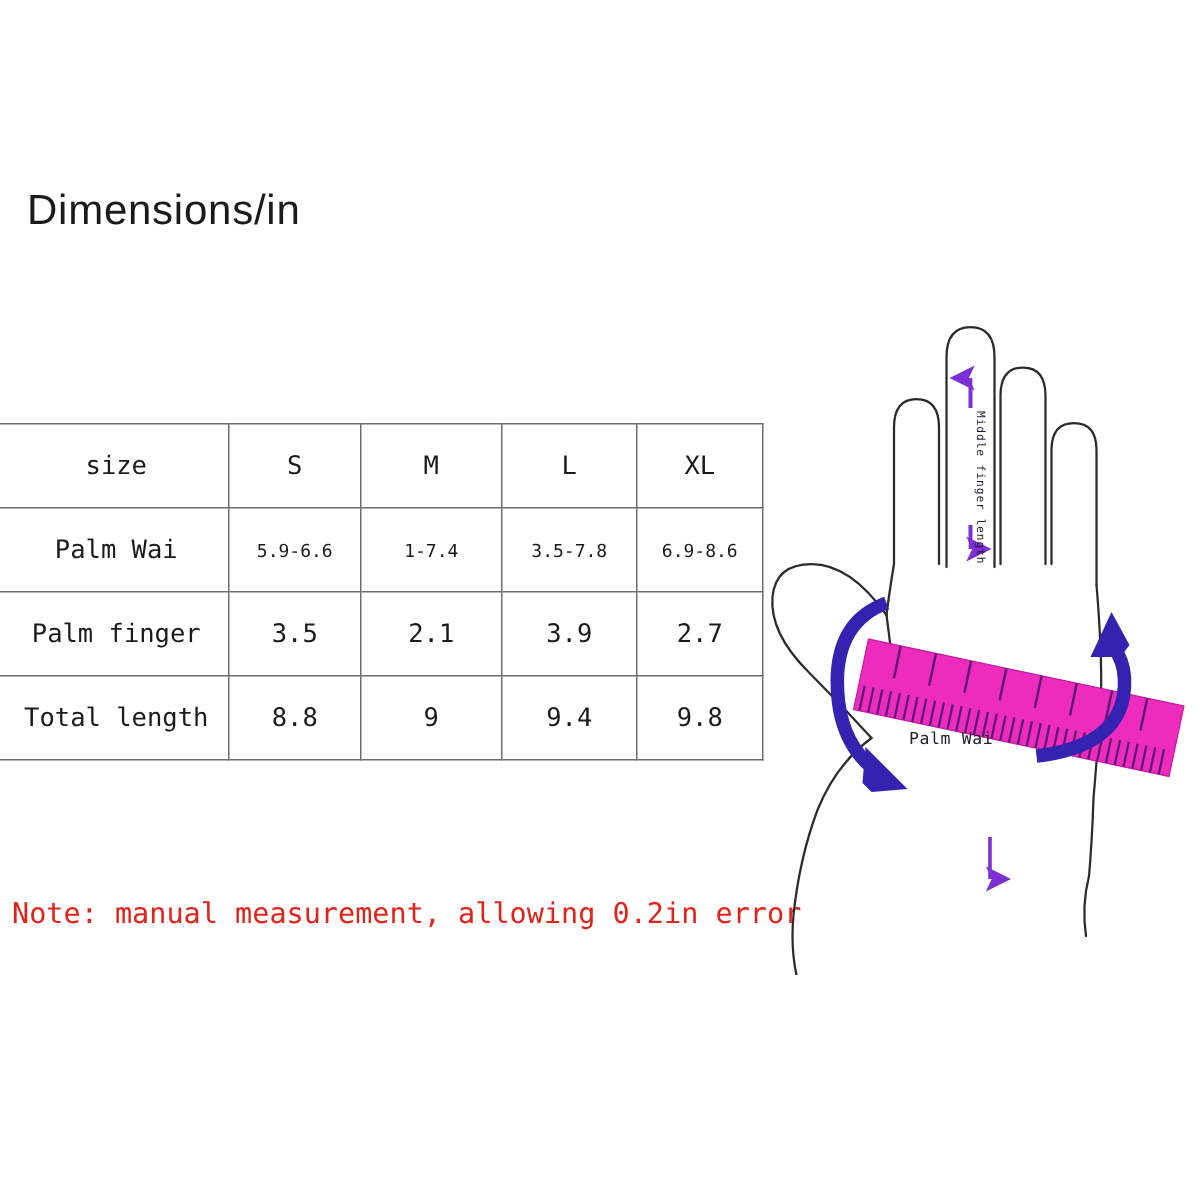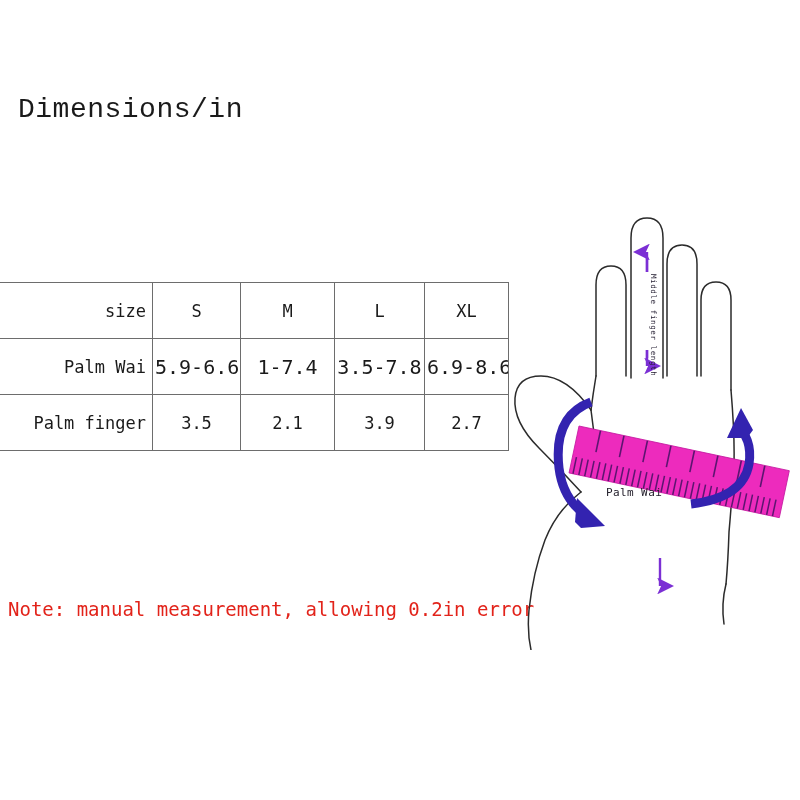--- a/index.html
+++ b/index.html
@@ -13,22 +13,22 @@
     position: relative;
     overflow: hidden;
     font-family: "DejaVu Serif", serif;
     -webkit-font-smoothing: antialiased;
   }
 
   
   #chart-title {
     position: absolute;
     left: 18px;
-    top: 94px;
-    font-family: Liberation Mono, monospace;
+    top: 124px;
+    font-family: Liberation Sans, sans-serif;
     font-size: 28px;
     color: #1a1a1a;
     letter-spacing: 0.5px;
     white-space: nowrap;
   }
 
   
   #size-table-wrap {
     position: absolute;
     left: -2px;
@@ -45,29 +45,29 @@
     height: 56px;
     font-family: "DejaVu Sans Mono", monospace;
     font-size: 17px;
     color: #1a1a1a;
     padding: 0 6px;
     box-sizing: border-box;
     white-space: nowrap;
     overflow: hidden;
   }
   table.size-table td.rowhead {
-    text-align: right;
+    text-align: center;
     padding-left: 10px;
   }
   table.size-table td.val {
     text-align: center;
     padding: 0 2px;
   }
   table.size-table td.val.tight {
-    font-size: 20px;
+    font-size: 12px;
   }
   col.c0 { width: 154px; }
   col.c1 { width: 88px; }
   col.c2 { width: 94px; }
   col.c3 { width: 90px; }
   col.c4 { width: 84px; }
 
   
   #note-text {
     position: absolute;
@@ -139,20 +139,27 @@
 
 
       <tr>
         <td class="rowhead">Palm finger</td>
         <td class="val">3.5</td>
         <td class="val">2.1</td>
         <td class="val">3.9</td>
         <td class="val">2.7</td>
       </tr>
 
+      <tr>
+        <td class="rowhead">Total length</td>
+        <td class="val">8.8</td>
+        <td class="val">9</td>
+        <td class="val">9.4</td>
+        <td class="val">9.8</td>
+      </tr>
     </tbody>
   </table>
 </div>
 
 <div id="note-text">Note: manual measurement, allowing 0.2in error</div>
 
 <div id="hand-diagram">
   <svg viewBox="0 0 305 470" xmlns="http://www.w3.org/2000/svg">
     <defs>
 

